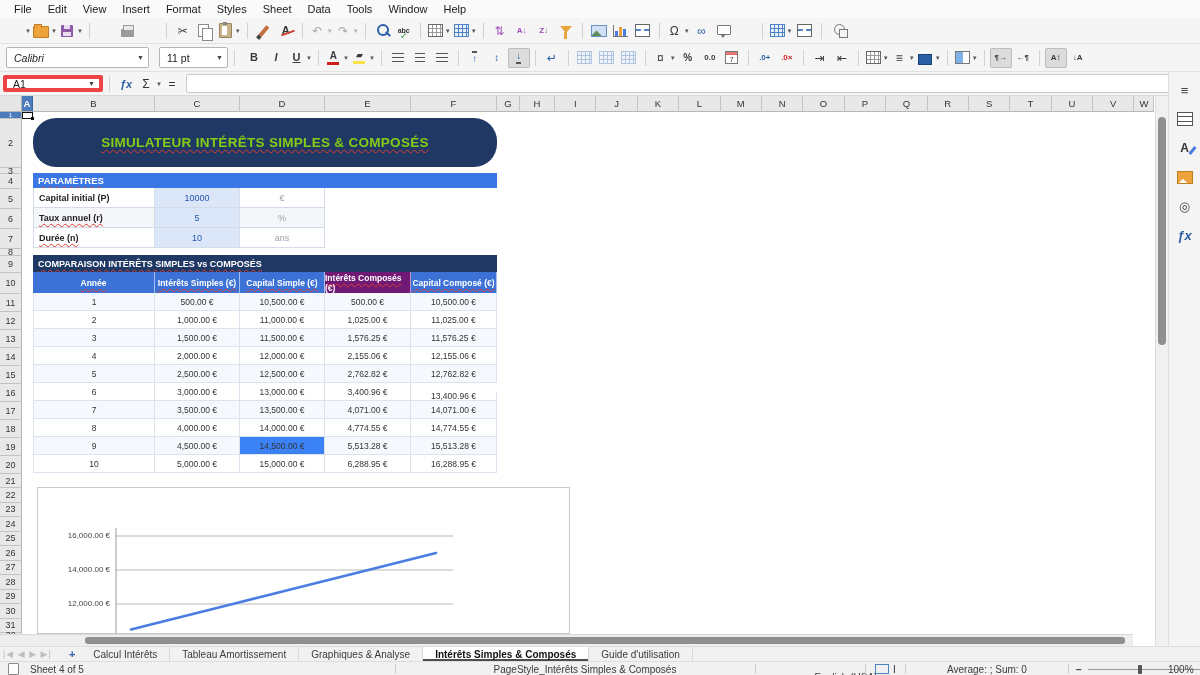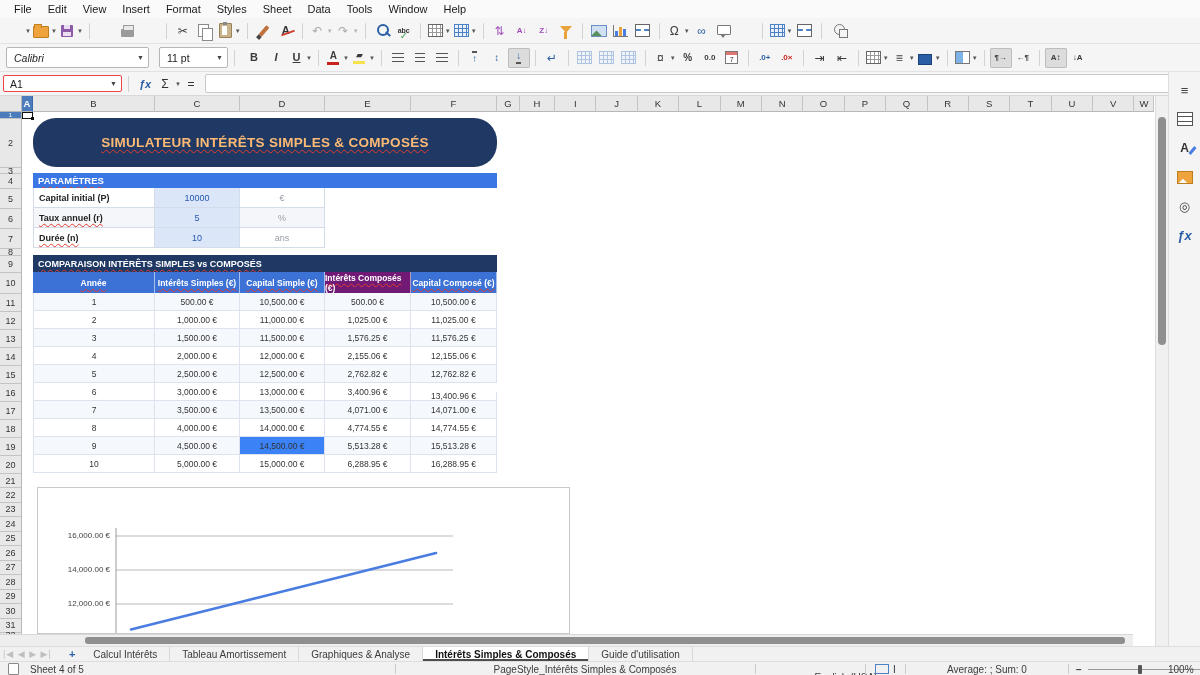--- a/index.html
+++ b/index.html
@@ -68,41 +68,41 @@
   .i-vt,.i-vm,.i-vb{font-size:10px;color:#2a5fa5;font-weight:bold;line-height:1;}
   .i-vt{border-top:2px solid #555;padding-top:1px;}
   .i-vb{border-bottom:2px solid #555;padding-bottom:1px;}
   .i-bucket{width:12px;height:9px;background:#2a5fa5;border:1px solid #1c4379;margin-top:4px;}
   .i-cal{width:11px;height:11px;border:1px solid #777;background:#fff;position:relative;font-size:7px;color:#333;display:flex;align-items:flex-end;justify-content:center;}
   .i-cal::before{content:"";position:absolute;left:0;top:0;width:11px;height:3px;background:#d23f31;opacity:.7;}
   .i-cond{width:13px;height:11px;border:1px solid #777;background:linear-gradient(90deg,#7fb3e8 50%,#fff 50%);}
   
   .fbar{position:absolute;left:0;top:72px;width:1200px;height:24px;background:#f5f5f5;display:flex;align-items:center;
         box-sizing:border-box;border-bottom:1px solid #d8d8d8;padding-left:3px;}
-  .namebox{width:119px;height:17px;background:#fff;border:1px solid #ef4444;border-radius:2px;display:flex;
+  .namebox{width:100px;height:17px;background:#fff;border:4px solid #ef4444;border-radius:2px;display:flex;
            align-items:center;font-size:10.5px;color:#222;padding-left:6px;box-sizing:border-box;justify-content:space-between;}
   .namebox .dd{font-size:7px;color:#444;padding-right:4px;}
   .fico{width:20px;text-align:center;font-size:12px;color:#333;}
   .fico.fx{color:#2a5fa5;font-style:italic;font-weight:bold;font-size:11px;}
   .finput{flex:1;height:17px;background:#fff;border:1px solid #c9c9c9;border-radius:2px;margin:0 4px;}
   .fexpand{width:14px;font-size:7px;color:#444;text-align:center;}
   
   .sheet{position:absolute;left:0;top:96px;width:1155px;height:538px;background:#fff;}
   .corner{position:absolute;left:0;top:0;width:22px;height:16px;background:#e6e6e6;border-right:1px solid #b7b7b7;border-bottom:1px solid #b7b7b7;box-sizing:border-box;}
   .colhdrs{position:absolute;left:22px;top:0;right:0;height:16px;display:flex;}
   .ch{height:16px;background:#e8e8e8;border-right:1px solid #c3c3c3;border-bottom:1px solid #b7b7b7;box-sizing:border-box;
       font-size:9.5px;color:#333;display:flex;align-items:center;justify-content:center;}
   .ch.sel{background:#4d7cbc;color:#fff;font-weight:bold;border-right-color:#3c68a6;}
   .rowhdrs{position:absolute;left:0;top:16px;width:22px;}
   .rh{width:22px;background:#e8e8e8;border-right:1px solid #b7b7b7;border-bottom:1px solid #c3c3c3;box-sizing:border-box;
       font-size:9px;color:#333;display:flex;align-items:center;justify-content:center;}
   .rh.sel{background:#4d7cbc;color:#fff;}
   .cells{position:absolute;left:22px;top:16px;right:0;bottom:0;background:#fff;overflow:hidden;}
   .sp{text-decoration-line:underline;text-decoration-style:wavy;text-decoration-color:#e23b2e;text-decoration-thickness:1px;text-underline-offset:2px;}
-  .banner{position:absolute;display:flex;align-items:center;justify-content:center;color:#fdba74;font-weight:bold;border-radius:23px;}
+  .banner{position:absolute;display:flex;align-items:center;justify-content:center;color:#84cc16;font-weight:bold;border-radius:23px;}
   .bandhdr{position:absolute;display:flex;align-items:center;color:#fff;font-weight:bold;font-size:9.5px;padding-left:5px;box-sizing:border-box;}
   .prow{position:absolute;display:flex;font-size:9px;}
   .pcell{box-sizing:border-box;border:1px solid #d4dce9;border-top:none;display:flex;align-items:center;}
   .plabel{padding-left:5px;font-weight:bold;color:#222;}
   .pvalue{justify-content:center;color:#2457b0;}
   .punit{justify-content:center;color:#9aa0a8;}
   .throw{position:absolute;display:flex;}
   .thcell{box-sizing:border-box;color:#fff;font-weight:bold;font-size:8.5px;display:flex;align-items:center;justify-content:center;border-right:1px solid rgba(255,255,255,.55);}
   .drow{position:absolute;display:flex;font-size:8.5px;color:#333;}
   .dcell{box-sizing:border-box;border-right:1px solid #dde3ee;border-bottom:1px solid #dde3ee;display:flex;align-items:center;justify-content:center;}

